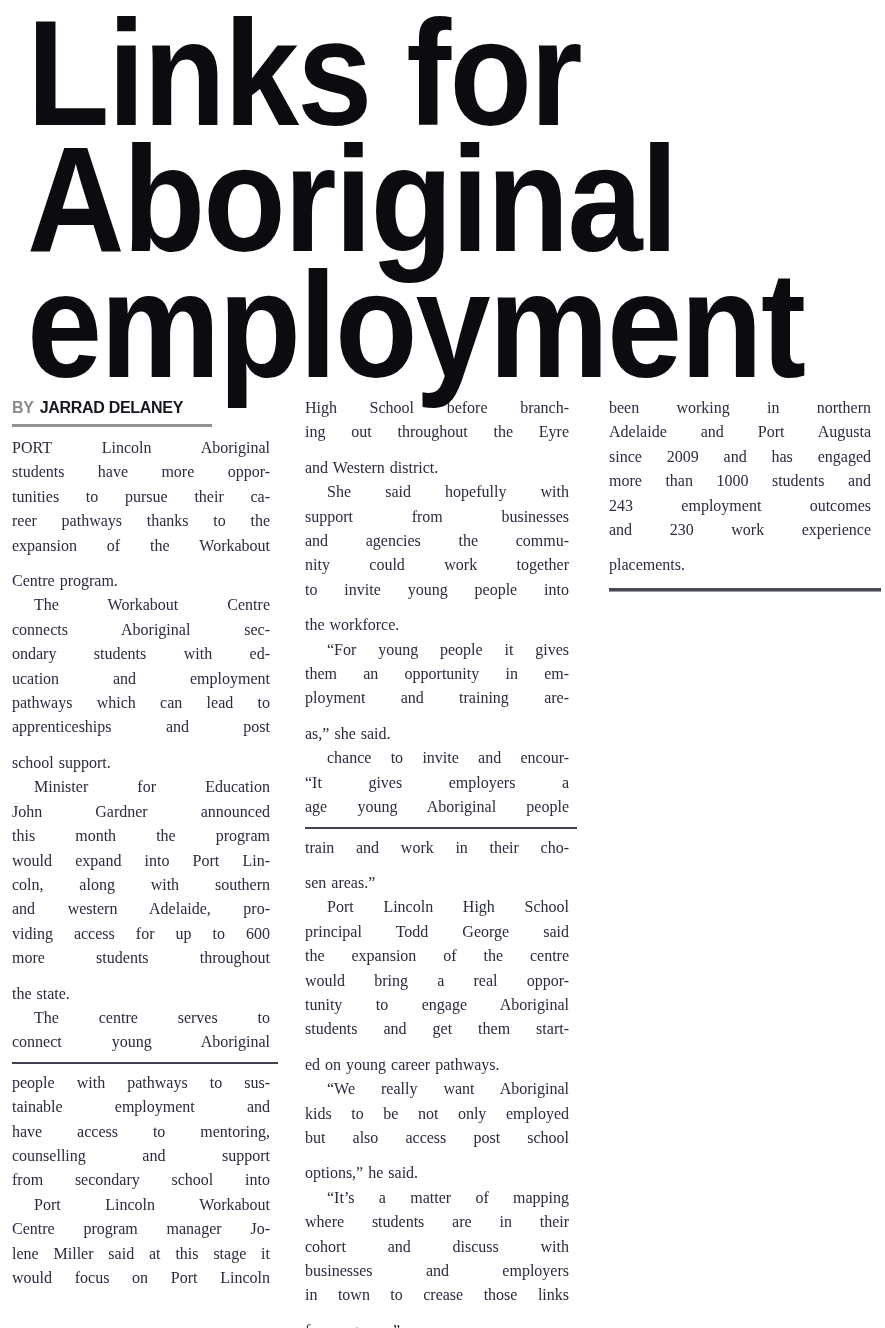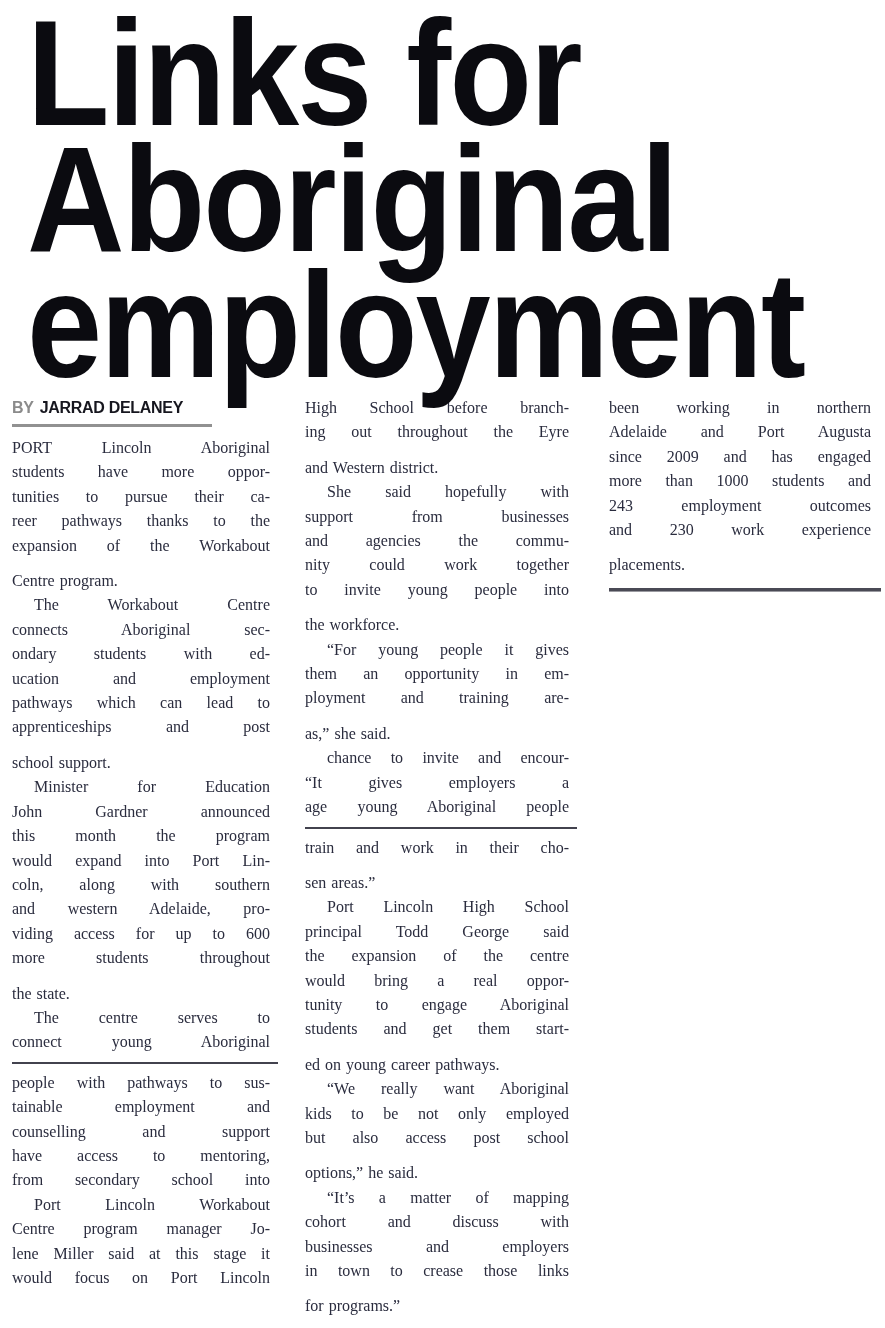--- a/index.html
+++ b/index.html
@@ -127,22 +127,22 @@
             <span class="ln end">the state.</span>
           </div>
           <div class="para indent">
             <span class="ln">The centre serves to</span>
             <span class="ln">connect young Aboriginal</span>
           </div>
           <div class="inner-rule"></div>
           <div class="para">
             <span class="ln">people with pathways to sus-</span>
             <span class="ln">tainable employment and</span>
+            <span class="ln">have access to mentoring,</span>
             <span class="ln">counselling and support</span>
-            <span class="ln">have access to mentoring,</span>
             <span class="ln">from secondary school into</span>
           </div>
           <div class="para indent">
             <span class="ln">Port Lincoln Workabout</span>
             <span class="ln">Centre program manager Jo-</span>
             <span class="ln">lene Miller said at this stage it</span>
             <span class="ln">would focus on Port Lincoln</span>
           </div>
         </div>
     </div>
@@ -188,20 +188,21 @@
             <span class="ln end">ed on young career pathways.</span>
           </div>
           <div class="para indent">
             <span class="ln">“We really want Aboriginal</span>
             <span class="ln">kids to be not only employed</span>
             <span class="ln">but also access post school</span>
             <span class="ln end">options,” he said.</span>
           </div>
           <div class="para indent">
             <span class="ln">“It’s a matter of mapping</span>
+            <span class="ln">where students are in their</span>
             <span class="ln">cohort and discuss with</span>
             <span class="ln">businesses and employers</span>
             <span class="ln">in town to crease those links</span>
             <span class="ln end">for programs.”</span>
           </div>
         </div>
     </div>
 
     <div class="col col3">
       <div class="col-body">

